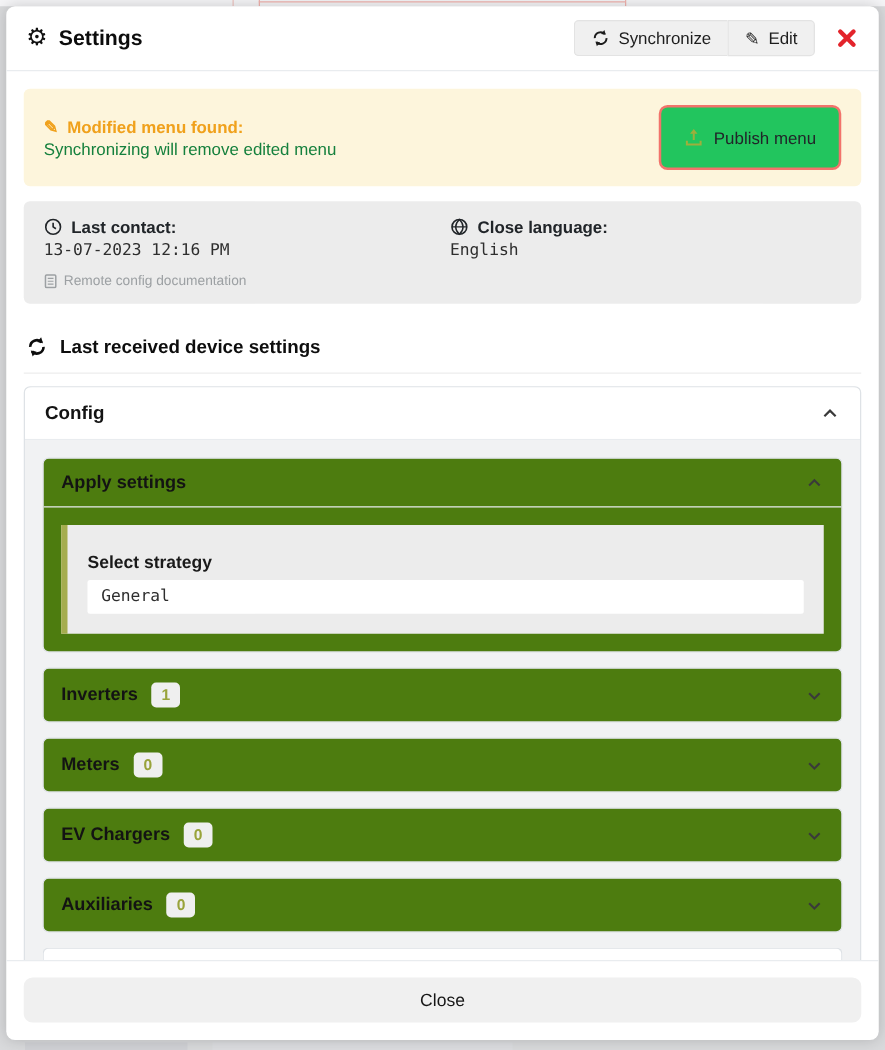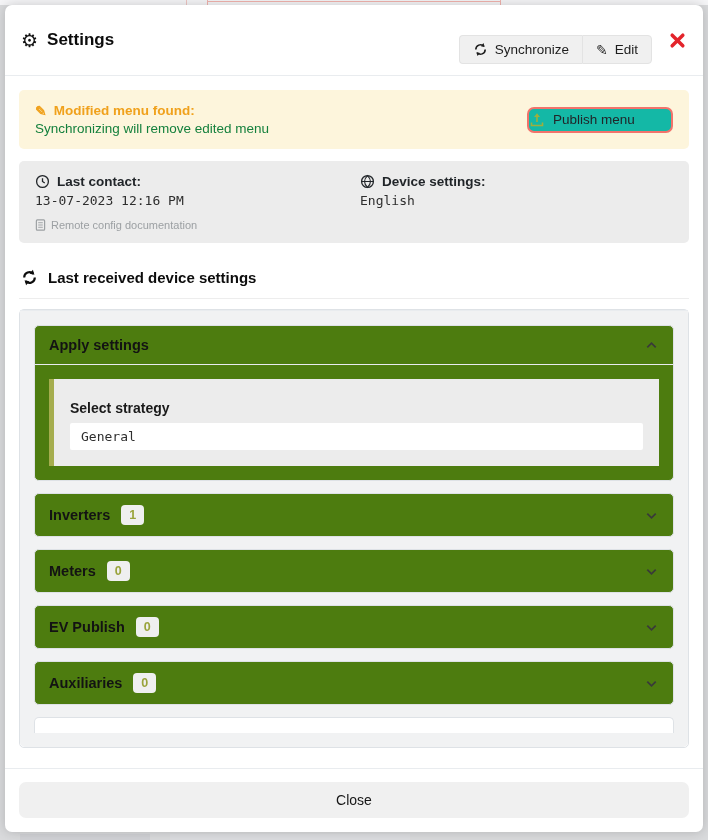--- a/index.html
+++ b/index.html
@@ -23,38 +23,38 @@
   
   .modal-header { display:flex; align-items:center; padding:11px 15px 11px 16px;
                   border-bottom:1px solid #e9ecef; flex:0 0 auto; }
   .title-wrap { display:flex; align-items:center; gap:9px; }
   .gear { font-size:19px; line-height:1; color:#111; }
   .modal-title { font-size:17px; font-weight:bold; color:#0c0c0c; }
   .header-actions { margin-left:auto; display:flex; align-items:center; }
   .btn-group { display:flex; }
   .btn-gray { display:flex; align-items:center; gap:7px; background:#f0f0f0; border:1px solid #e3e3e3;
               font-family:"Liberation Sans", sans-serif; font-size:13.5px; color:#1d1d1d;
-              padding:6px 13px; cursor:pointer;margin-top:19px; }
+              padding:6px 13px; cursor:pointer; }
   .btn-gray.first { border-radius:4px 0 0 4px; border-right:none; }
   .btn-gray.last  { border-radius:0 4px 4px 0; }
   .pencil { font-size:14px; line-height:1; }
   .close-x { margin-left:15px; background:none; border:none; cursor:pointer; display:flex; align-items:center; padding:2px; }
 
   
   .modal-body { flex:1 1 auto; overflow:hidden; padding:14px 14px 0 14px; position:relative; }
 
   
   .alert { background:#fdf5dc; border-radius:5px; padding:13px 16px; display:flex;
            align-items:center; justify-content:space-between; }
   .alert-line1 { display:flex; align-items:center; gap:7px; font-weight:bold; font-size:13.5px; color:#f0a11c; }
   .alert-line1 .pencil { color:#f0a11c; }
   .alert-msg { margin-top:3px; font-size:13.5px; color:#15803d; }
   .alert-actions { display:flex; gap:16px; }
-  .btn-danger-outline { width:146px; height:26px; background:#14b8a6; border:2px solid #f2736b; border-radius:7px;
-                        display:flex; align-items:center; gap:8px;
+  .btn-danger-outline { width:146px; height:52px; background:#22c55e; border:2px solid #f2736b; border-radius:7px;
+                        display:flex; align-items:center; justify-content:center; gap:8px;
                         font-family:"Liberation Sans", sans-serif; font-size:13.5px; color:#212529; cursor:pointer; }
 
   
   .info-panel { margin-top:12px; background:#ececec; border-radius:5px; padding:13px 16px 12px; 
                 display:grid; grid-template-columns:1fr 1fr; column-gap:12px; }
   .info-label { display:flex; align-items:center; gap:7px; font-size:13.5px; font-weight:bold; color:#212529; }
   .info-value { margin-top:4px; font-family:"DejaVu Sans Mono", monospace; font-size:13px; color:#2e2e2e; }
   .doc-link { margin-top:11px; display:flex; align-items:center; gap:5px; font-size:11px; color:#9ca0a3; cursor:pointer; }
 
   
@@ -184,40 +184,48 @@
         </div>
       </div>
       <div class="info-col">
         <div class="info-label">
           <span>
             <svg width="15" height="15" viewBox="0 0 16 16">
               <circle cx="8" cy="8" r="6.3" fill="none" stroke="#212529" stroke-width="1.4"></circle>
               <path d="M1.7 8h12.6M8 1.7c-4.2 4-4.2 8.6 0 12.6 4.2-4 4.2-8.6 0-12.6z" fill="none" stroke="#212529" stroke-width="1.2"></path>
             </svg>
           </span>
-          <span>Device settings:</span>
+          <span>Close language:</span>
         </div>
         <div class="info-value">English</div>
       </div>
     </div>
 
     <div class="section-heading">
       <span style="display:flex;">
         <svg width="17" height="17" viewBox="0 0 16 16">
           <path d="M3 8a5 5 0 0 1 8.6-3.5" fill="none" stroke="#0d0d0d" stroke-width="2"></path>
           <path d="M13 8a5 5 0 0 1-8.6 3.5" fill="none" stroke="#0d0d0d" stroke-width="2"></path>
           <polygon points="11.2,0.8 12.6,5.3 8.2,4.4" fill="#0d0d0d"></polygon>
           <polygon points="4.8,15.2 3.4,10.7 7.8,11.6" fill="#0d0d0d"></polygon>
         </svg>
       </span>
       <span>Last received device settings</span>
     </div>
     <div class="heading-divider"></div>
 
     <div class="acc">
+      <div class="acc-header">
+        <span class="acc-title">Config</span>
+        <span class="chev">
+          <svg width="16" height="16" viewBox="0 0 16 16">
+              <path d="M3.5 10 8 5.5 12.5 10" fill="none" stroke="#3a3a3a" stroke-width="1.8"></path>
+            </svg>
+        </span>
+      </div>
       <div class="acc-body-outer">
 
         <div class="sub-acc">
           <div class="sub-acc-header">
             <span class="acc-title">Apply settings</span>
             <span class="chev">
               <svg width="15" height="15" viewBox="0 0 16 16">
                   <path d="M3.5 10 8 5.5 12.5 10" fill="none" stroke="#3a3a3a" stroke-width="1.8"></path>
                 </svg>
             </span>
@@ -249,21 +257,21 @@
             <span class="chev">
               <svg width="15" height="15" viewBox="0 0 16 16">
                   <path d="M3.5 6 8 10.5 12.5 6" fill="none" stroke="#3a3a3a" stroke-width="1.8"></path>
                 </svg>
             </span>
           </div>
         </div>
 
         <div class="sub-acc">
           <div class="sub-acc-header">
-            <span class="acc-title">EV Publish</span>
+            <span class="acc-title">EV Chargers</span>
             <span class="count-badge">0</span>
             <span class="chev">
               <svg width="15" height="15" viewBox="0 0 16 16">
                   <path d="M3.5 6 8 10.5 12.5 6" fill="none" stroke="#3a3a3a" stroke-width="1.8"></path>
                 </svg>
             </span>
           </div>
         </div>
 
         <div class="sub-acc">

